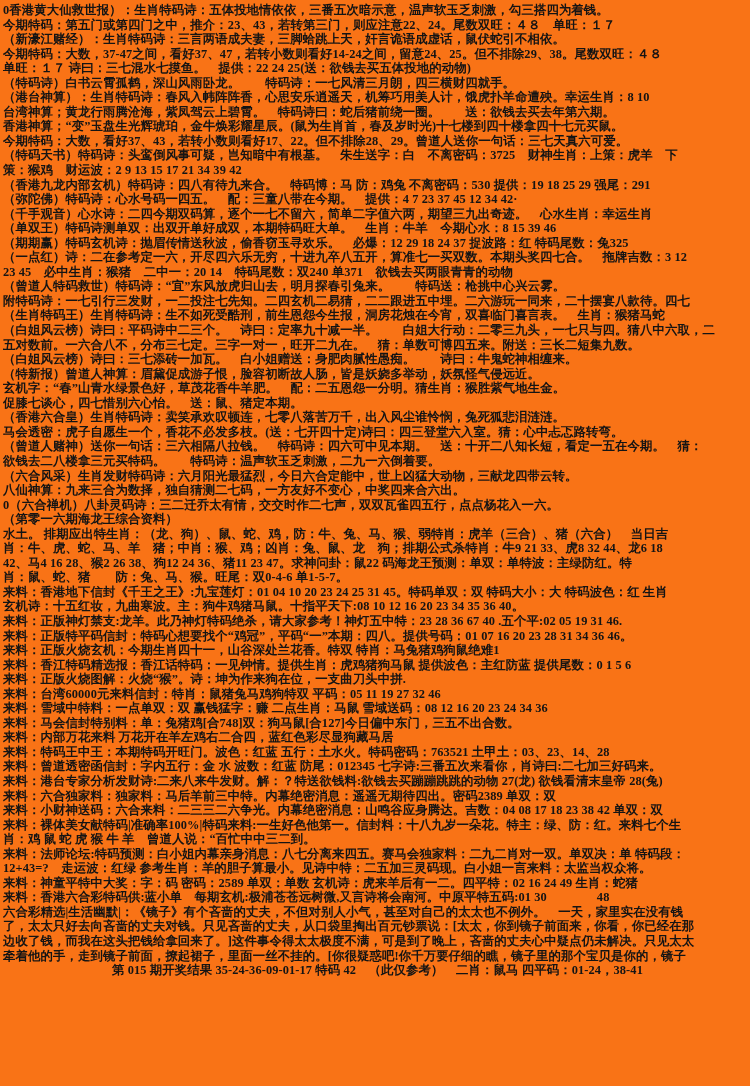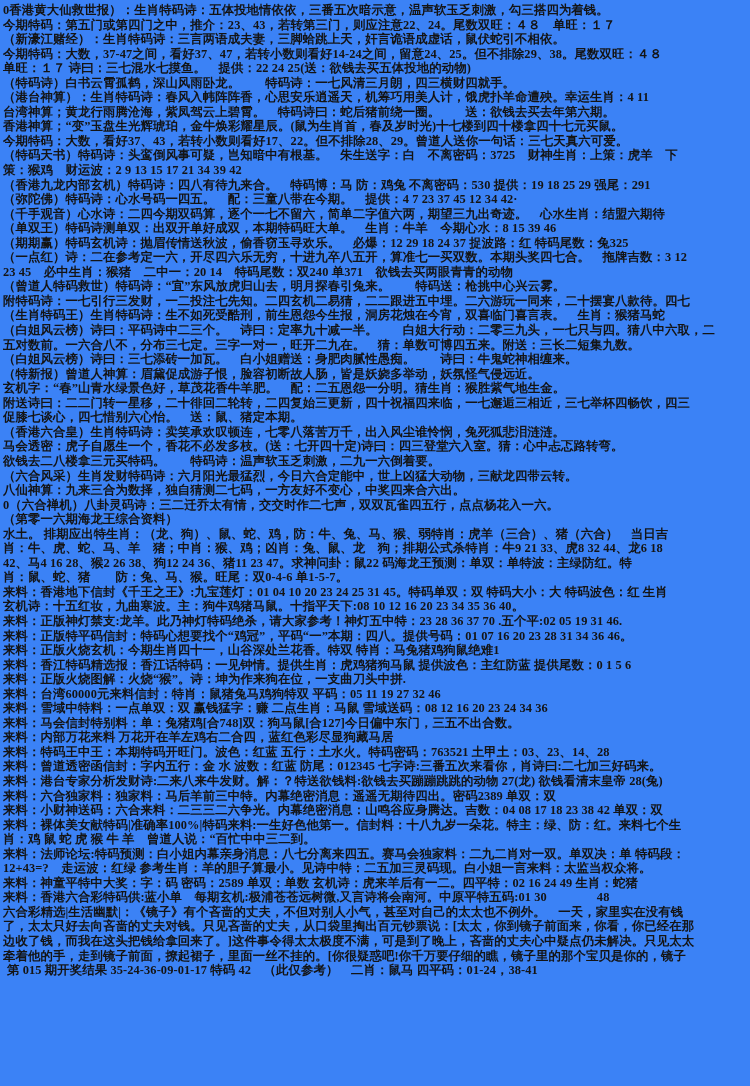--- a/index.html
+++ b/index.html
@@ -23,70 +23,71 @@
   .line {
     white-space: nowrap;
     overflow: hidden;
     height: 14.55px;
     letter-spacing: 0.1px;
     font-weight: 600;
     -webkit-font-smoothing: antialiased;
   }
   .line.last {
     padding-left: 4px;
+    text-align: center;
   }
 </style>
 </head>
 <body>
 
-<div class="page" style="background: #3b82f6; color: rgb(20, 20, 20);">
+<div class="page" style="background: #f97316; color: rgb(20, 20, 20);">
   <div id="doc">
       <div class="line">0香港黄大仙救世报）：生肖特码诗：五体投地情依依，三番五次暗示意，温声软玉乏刺激，勾三搭四为着钱。</div>
       <div class="line">今期特码：第五门或第四门之中，推介：23、43，若转第三门，则应注意22、24。尾数双旺：４８　单旺：１７</div>
       <div class="line">（新濠江赌经）：生肖特码诗：三言两语成夫妻，三脚蛤跳上天，奸言诡语成虚话，鼠伏蛇引不相依。</div>
       <div class="line">今期特码：大数，37-47之间，看好37、47，若转小数则看好14-24之间，留意24、25。但不排除29、38。尾数双旺：４８</div>
       <div class="line">单旺：１７ 诗曰：三七混水七摸鱼。　提供：22 24 25(送：欲钱去买五体投地的动物)</div>
       <div class="line">（特码诗）白书云霄孤鹤，深山风雨卧龙。　　特码诗：一七风清三月朗，四三横财四就手。</div>
-      <div class="line">（港台神算）：生肖特码诗：春风入帏阵阵香，心思安乐逍遥天，机筹巧用美人计，饿虎扑羊命遭殃。幸运生肖：4 11</div>
+      <div class="line">（港台神算）：生肖特码诗：春风入帏阵阵香，心思安乐逍遥天，机筹巧用美人计，饿虎扑羊命遭殃。幸运生肖：8 10</div>
       <div class="line">台湾神算；黄龙行雨腾沧海，紫凤驾云上碧霄。　特码诗曰：蛇后猪前绕一圈。　　送：欲钱去买去年第六期。</div>
       <div class="line">香港神算；“变”玉盘生光辉琥珀，金牛焕彩耀星辰。(鼠为生肖首，春及岁时光)十七楼到四十楼拿四十七元买鼠。</div>
       <div class="line">今期特码：大数，看好37、43，若转小数则看好17、22。但不排除28、29。曾道人送你一句话：三七天真六可爱。</div>
       <div class="line">（特码天书）特码诗：头鸾倒风事可疑，岂知暗中有根基。　朱生送字：白　不离密码：3725　财神生肖：上策：虎羊　下</div>
       <div class="line">策：猴鸡　财运波：2 9 13 15 17 21 34 39 42</div>
       <div class="line">（香港九龙内部玄机）特码诗：四八有待九来合。　特码博：马 防：鸡兔 不离密码：530 提供：19 18 25 29 强尾：291</div>
       <div class="line">（弥陀佛）特码诗：心水号码一四五。　配：三童八带在今期。　提供：4 7 23 37 45 12 34 42·</div>
-      <div class="line">（千手观音）心水诗：二四今期双码算，逐个一七不留六，简单二字值六两，期望三九出奇迹。　心水生肖：结盟六期待</div>
+      <div class="line">（千手观音）心水诗：二四今期双码算，逐个一七不留六，简单二字值六两，期望三九出奇迹。　心水生肖：幸运生肖</div>
       <div class="line">（单双王）特码诗测单双：出双开单好成双，本期特码旺大单。　生肖：牛羊　今期心水：8 15 39 46</div>
       <div class="line">（期期赢）特码玄机诗：抛眉传情送秋波，偷香窃玉寻欢乐。　必爆：12 29 18 24 37 捉波路：红 特码尾数：兔325</div>
       <div class="line">（一点红）诗：二在参考定一六，开尽四六乐无穷，十进九卒八五开，算准七一买双数。本期头奖四七合。　拖牌吉数：3 12</div>
       <div class="line">23 45　必中生肖：猴猪　二中一：20 14　特码尾数：双240 单371　欲钱去买两眼青青的动物</div>
       <div class="line">（曾道人特码救世）特码诗：“宜”东风放虎归山去，明月探春引兔来。　　特码送：枪挑中心兴云雾。</div>
       <div class="line">附特码诗：一七引行三发财，一二投注七先知。二四玄机二易猜，二二跟进五中埋。二六游玩一同来，二十摆宴八款待。四七</div>
       <div class="line">（生肖特码王）生肖特码诗：生不如死受酷刑，前生恩怨今生报，洞房花烛在今宵，双喜临门喜言表。　生肖：猴猪马蛇</div>
       <div class="line">（白姐风云榜）诗曰：平码诗中二三个。　诗曰：定率九十减一半。　　白姐大行动：二零三九头，一七只与四。猜八中六取，二</div>
       <div class="line">五对数前。一六合八不，分布三七定。三字一对一，旺开二九在。　猜：单数可博四五来。附送：三长二短集九数。</div>
       <div class="line">（白姐风云榜）诗曰：三七添砖一加瓦。　白小姐赠送：身肥肉腻性愚痴。　　诗曰：牛鬼蛇神相缠来。</div>
       <div class="line">（特新报）曾道人神算：眉黛促成游子恨，脸容初断故人肠，皆是妖娆多举动，妖氛怪气侵远近。</div>
       <div class="line">玄机字：“春”山青水绿景色好，草茂花香牛羊肥。　配：二五恩怨一分明。猜生肖：猴胜紫气地生金。</div>
-      <div class="line">附送诗曰：二二门转一星移，二十徘回二轮转，二四复始三更新，四十祝福四来临，一七邂逅三相近，三七举杯四畅饮，四三</div>
       <div class="line">促膝七谈心，四七惜别六心怡。　送：鼠、猪定本期。</div>
       <div class="line">（香港六合皇）生肖特码诗：卖笑承欢叹顿连，七零八落苦万千，出入风尘谁怜悯，兔死狐悲泪涟涟。</div>
       <div class="line">马会透密：虎子自愿生一个，香花不必发多枝。(送：七开四十定)诗曰：四三登堂六入室。猜：心中忐忑路转弯。</div>
+      <div class="line">（曾道人赌神）送你一句话：三六相隔八拉钱。　特码诗：四六可中见本期。　送：十开二八知长短，看定一五在今期。　猜：</div>
       <div class="line">欲钱去二八楼拿三元买特码。　　特码诗：温声软玉乏刺激，二九一六倒着要。</div>
       <div class="line">（六合风采）生肖发财特码诗：六月阳光最猛烈，今日六合定能中，世上凶猛大动物，三献龙四带云转。</div>
       <div class="line">八仙神算：九来三合为数择，独自猜测二七码，一方友好不变心，中奖四来合六出。</div>
       <div class="line">0（六合禅机）八卦灵码诗：三二迁乔太有情，交交时作二七声，双双瓦雀四五行，点点杨花入一六。</div>
       <div class="line">（第零一六期海龙王综合资料）</div>
       <div class="line">水土。 排期应出特生肖：（龙、狗）、鼠、蛇、鸡，防：牛、兔、马、猴、弱特肖：虎羊（三合）、猪（六合）　当日吉</div>
       <div class="line">肖：牛、虎、蛇、马、羊　猪；中肖：猴、鸡；凶肖：兔、鼠、龙　狗；排期公式杀特肖：牛9 21 33、虎8 32 44、龙6 18</div>
       <div class="line">42、马4 16 28、猴2 26 38、狗12 24 36、猪11 23 47。求神问卦：鼠22 码海龙王预测：单双：单特波：主绿防红。特</div>
       <div class="line">肖：鼠、蛇、猪　　防：兔、马、猴。旺尾：双0-4-6 单1-5-7。</div>
       <div class="line">来料：香港地下信封《千王之王》:九宝莲灯：01 04 10 20 23 24 25 31 45。特码单双：双 特码大小：大 特码波色：红 生肖</div>
       <div class="line">玄机诗：十五红妆，九曲寒波。主：狗牛鸡猪马鼠。十指平天下:08 10 12 16 20 23 34 35 36 40。</div>
-      <div class="line">来料：正版神灯禁支:龙羊。此乃神灯特码绝杀，请大家参考！神灯五中特：23 28 36 37 70 .五个平:02 05 19 31 46.</div>
+      <div class="line">来料：正版神灯禁支:龙羊。此乃神灯特码绝杀，请大家参考！神灯五中特：23 28 36 67 40 .五个平:02 05 19 31 46.</div>
       <div class="line">来料：正版特平码信封：特码心想要找个“鸡冠”，平码“一”本期：四八。提供号码：01 07 16 20 23 28 31 34 36 46。</div>
       <div class="line">来料：正版火烧玄机：今期生肖四十一，山谷深处兰花香。特双 特肖：马兔猪鸡狗鼠绝难1</div>
       <div class="line">来料：香江特码精选报：香江话特码：一见钟情。提供生肖：虎鸡猪狗马鼠 提供波色：主红防蓝 提供尾数：0 1 5 6</div>
       <div class="line">来料：正版火烧图解：火烧“猴”。诗：坤为作来狗在位，一支曲刀头中拼.</div>
       <div class="line">来料：台湾60000元来料信封：特肖：鼠猪兔马鸡狗特双 平码：05 11 19 27 32 46</div>
       <div class="line">来料：雪域中特料：一点单双：双 赢钱猛字：赚 二点生肖：马鼠 雪域送码：08 12 16 20 23 24 34 36</div>
       <div class="line">来料：马会信封特别料：单：兔猪鸡[合748]双：狗马鼠[合127]今日偏中东门，三五不出合数。</div>
       <div class="line">来料：内部万花来料 万花开在羊左鸡右二合四，蓝红色彩尽显狗藏马居</div>
       <div class="line">来料：特码王中王：本期特码开旺门。波色：红蓝 五行：土水火。特码密码：763521 土甲土：03、23、14、28</div>
       <div class="line">来料：曾道透密函信封：字内五行：金 水 波数：红蓝 防尾：012345 七字诗:三番五次来看你，肖诗曰:二七加三好码来。</div>

